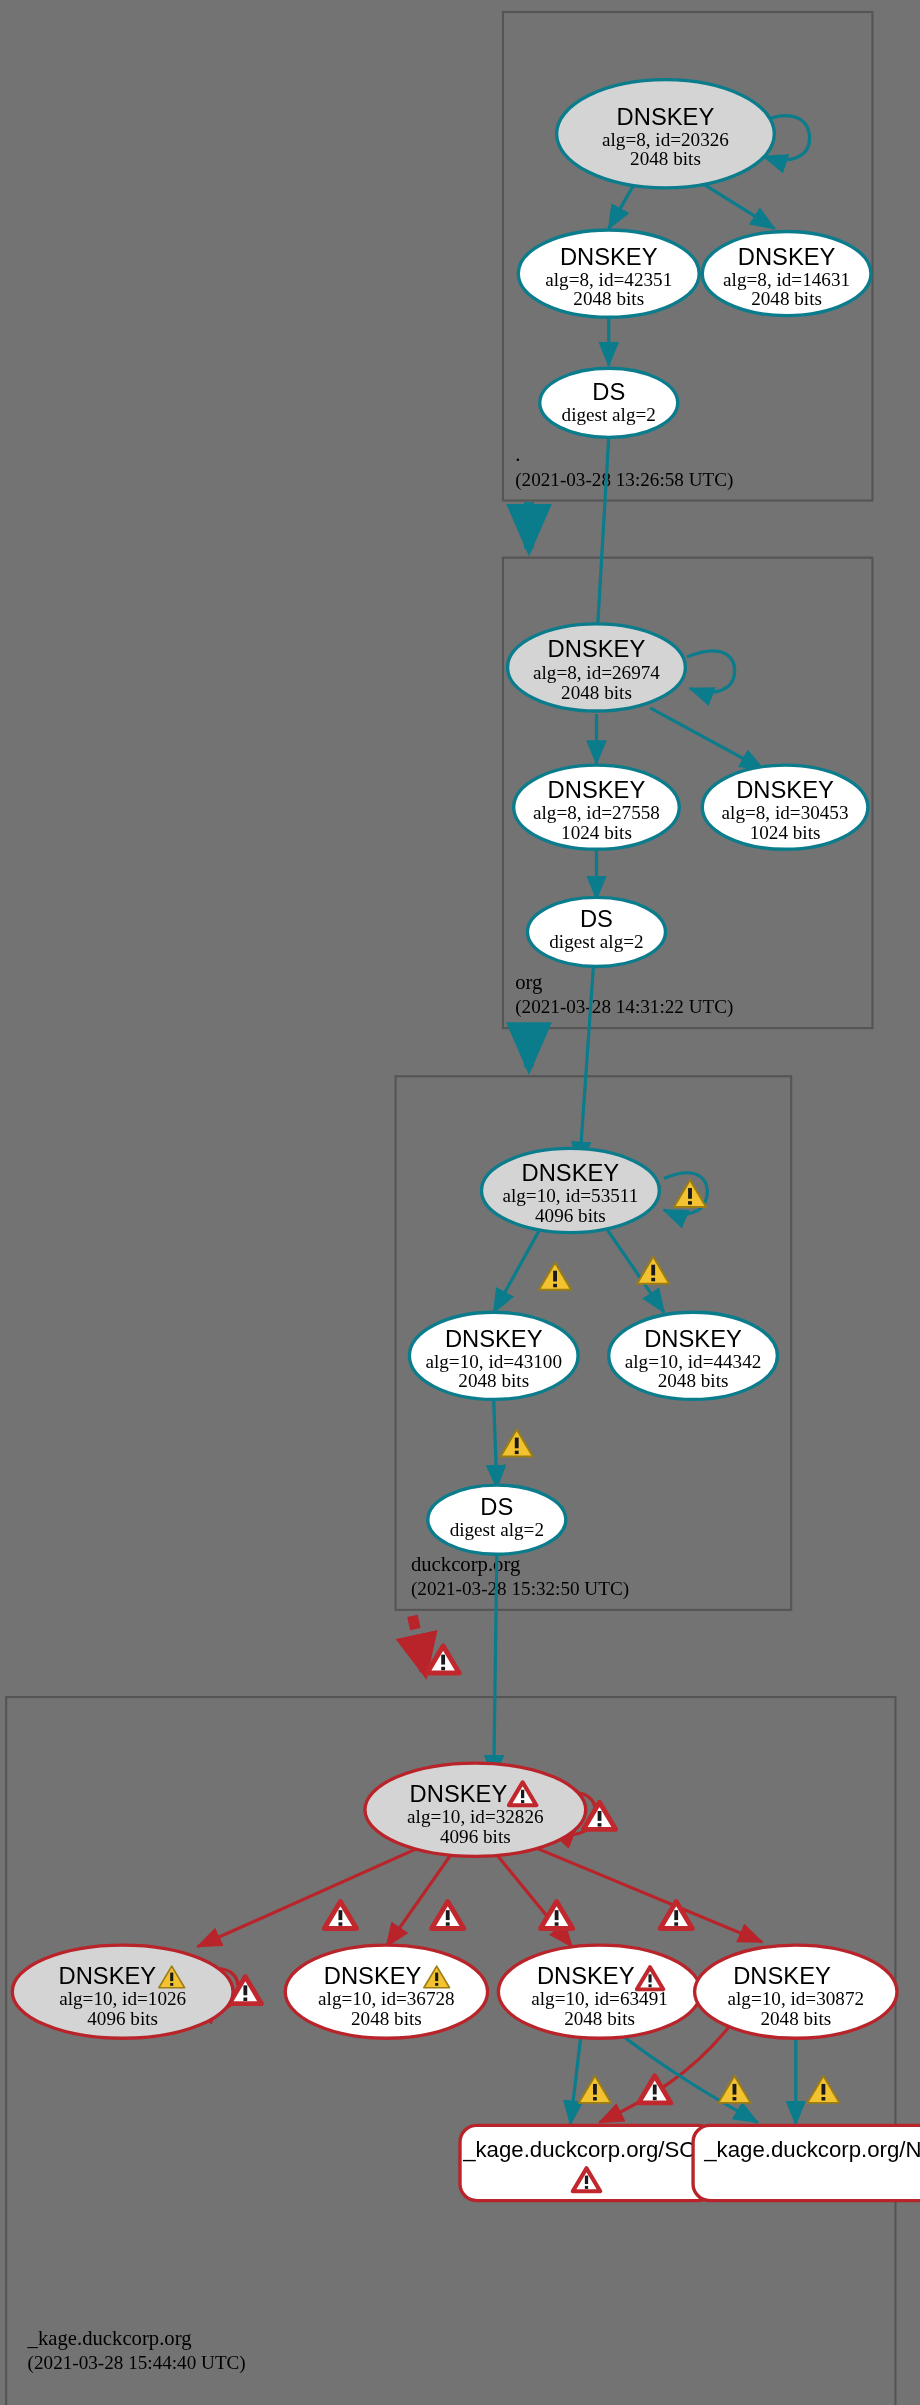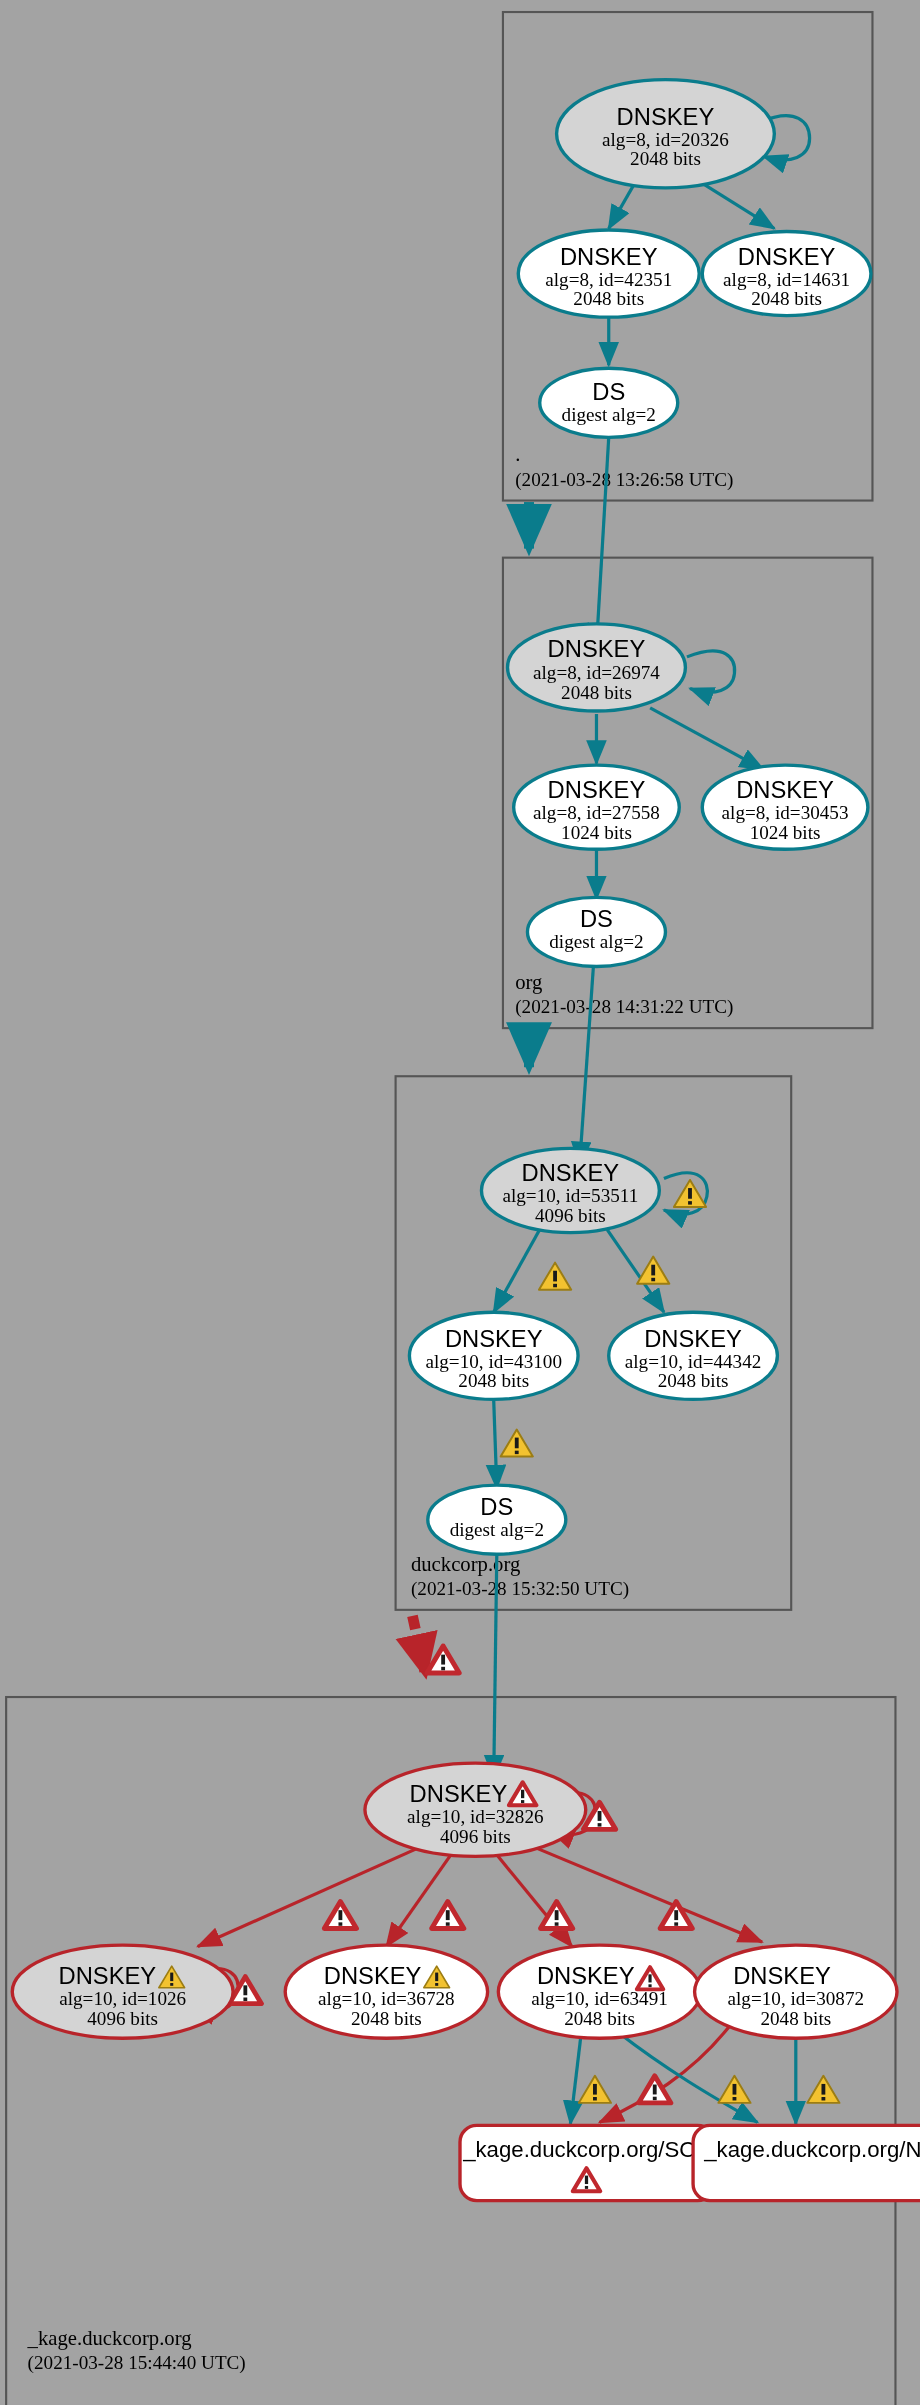--- a/index.html
+++ b/index.html
@@ -4,21 +4,21 @@
 <style>
   html, body {
     margin: 0;
     padding: 0;
     background: #ffffff;
   }
   #stage {
     position: relative;
     width: 920px;
     height: 2405px;
-    background: #a3a3a3;
+    background: #737373;
     font-family: "Liberation Sans", sans-serif;
     overflow: hidden;
   }
   #svgroot {
     position: absolute;
     left: 0;
     top: 0;
     width: 920px;
     height: 2405px;
   }

